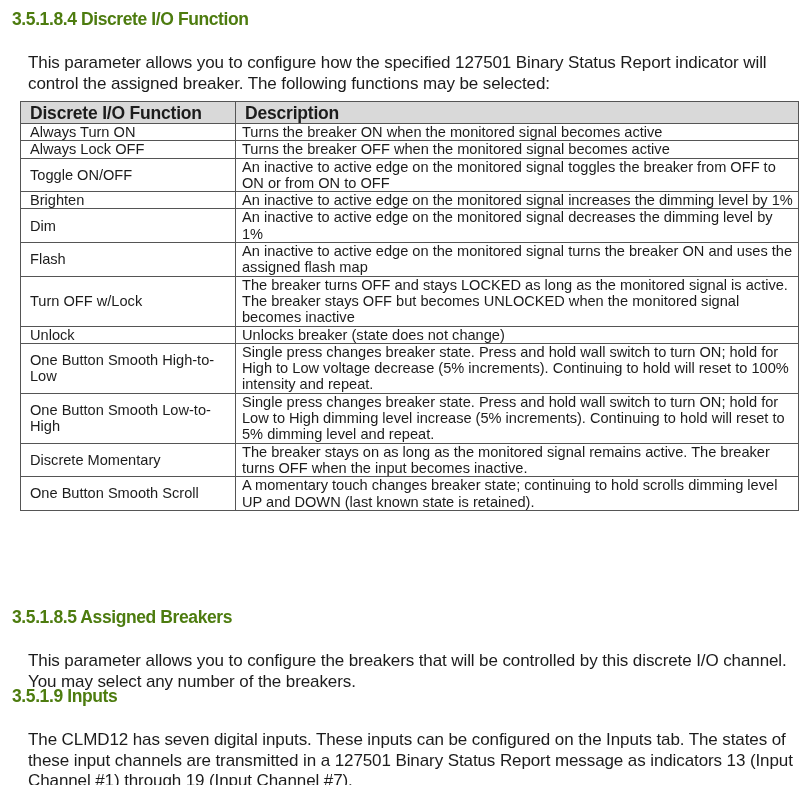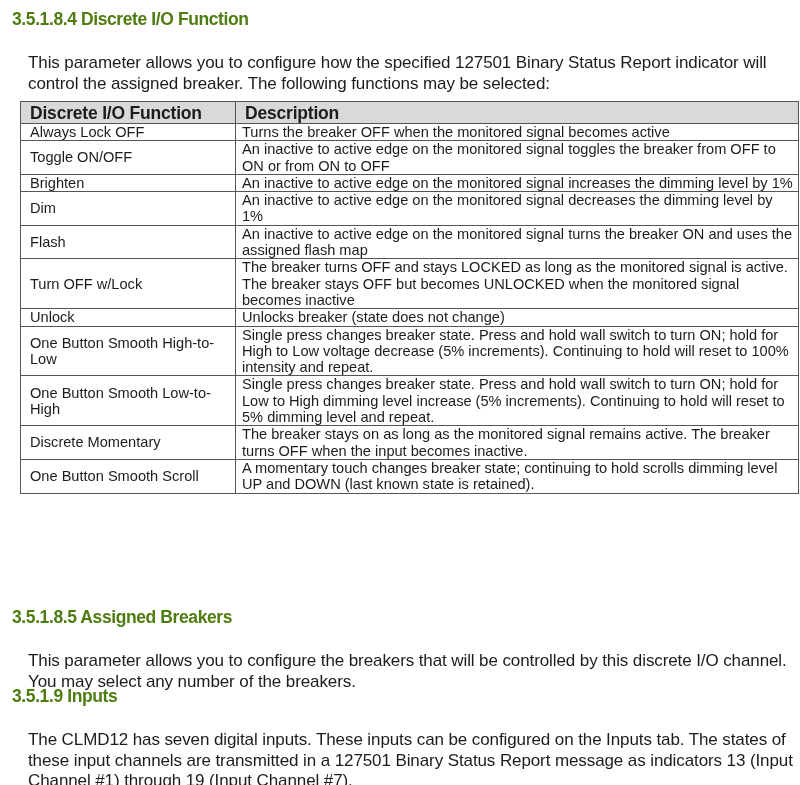--- a/index.html
+++ b/index.html
@@ -52,20 +52,24 @@
         <col class="c2">
       </colgroup>
     <thead>
       <tr style="background: rgb(217, 217, 217);">
         <th>Discrete I/O Function</th>
         <th>Description</th>
       </tr>
     </thead>
     <tbody id="tbody">
         <tr>
+          <td class="f">Always Turn ON</td>
+          <td class="d">Turns the breaker ON when the monitored signal becomes active</td>
+        </tr>
+        <tr>
           <td class="f">Always Lock OFF</td>
           <td class="d">Turns the breaker OFF when the monitored signal becomes active</td>
         </tr>
         <tr>
           <td class="f">Toggle ON/OFF</td>
           <td class="d">An inactive to active edge on the monitored signal toggles the breaker from OFF to ON or from ON to OFF</td>
         </tr>
         <tr>
           <td class="f">Brighten</td>
           <td class="d">An inactive to active edge on the monitored signal increases the dimming level by 1%</td>

